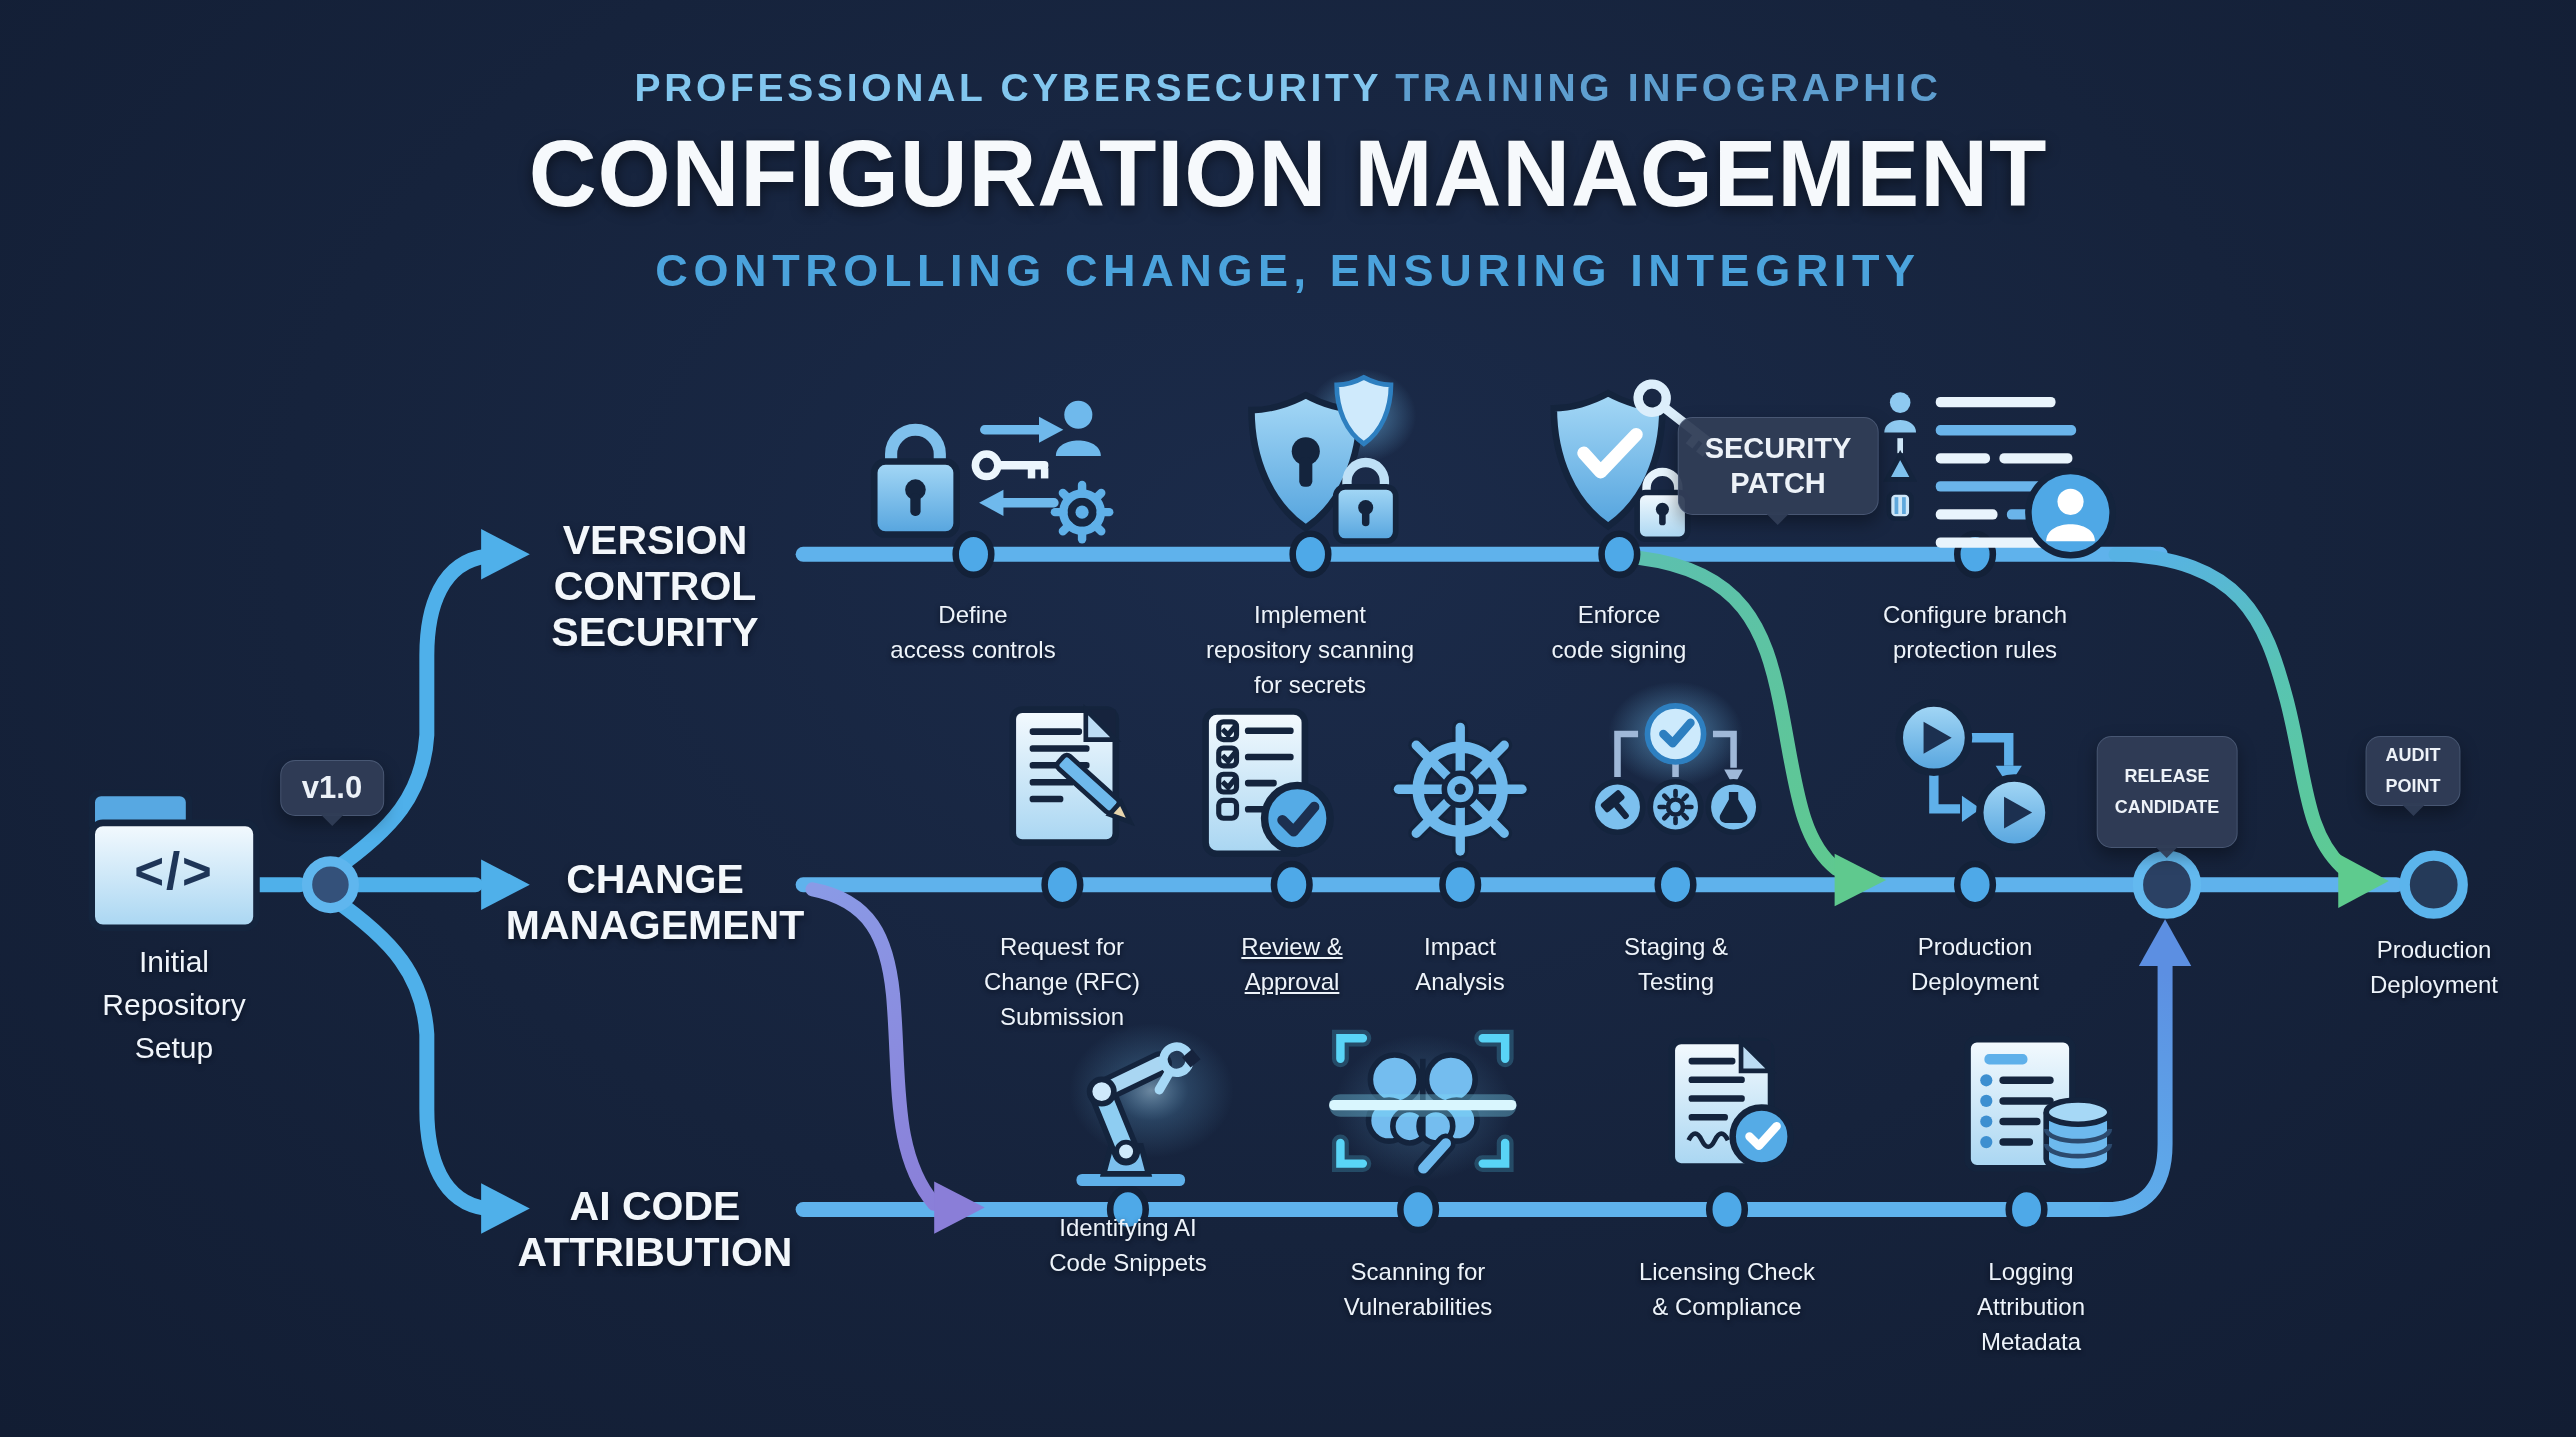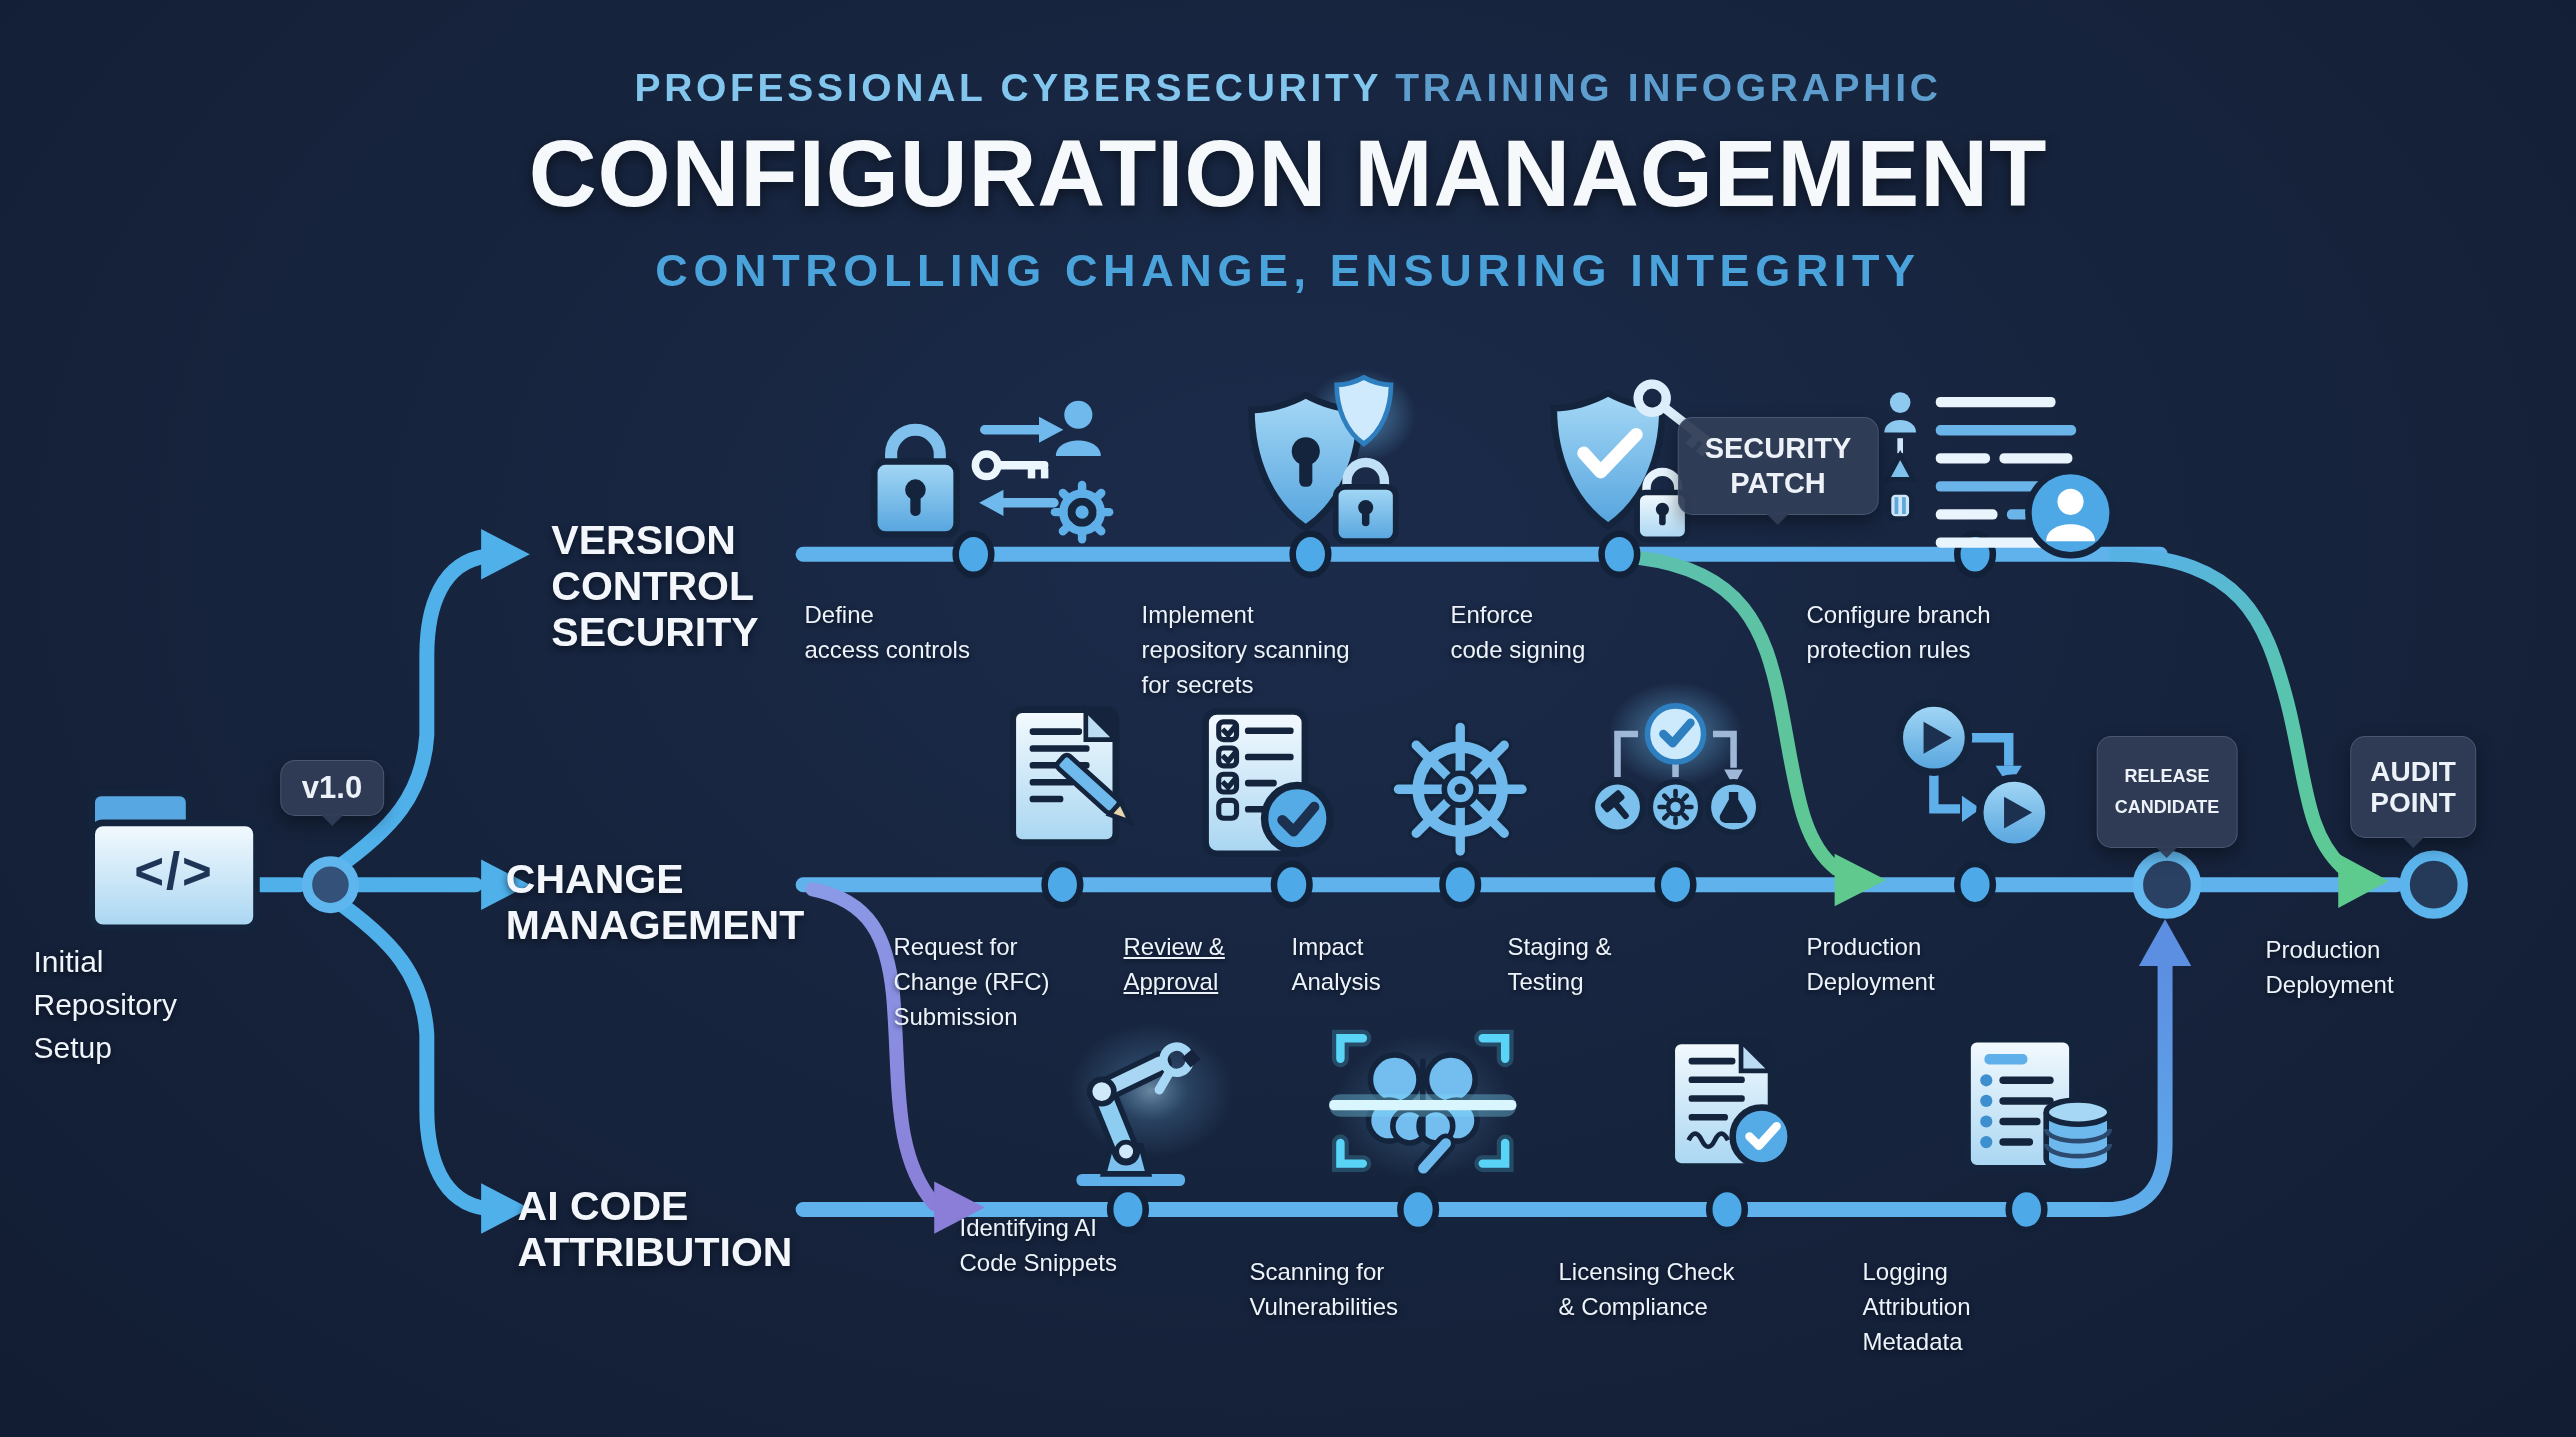--- a/index.html
+++ b/index.html
@@ -2,21 +2,21 @@
 <html style="font-size:15px"><head>
 <meta charset="utf-8">
 <style>
   html,body{margin:0;padding:0;background:#101a2e;}
   .stage{
     position:relative;width:2576px;height:1438px;overflow:hidden;
     background:radial-gradient(ellipse at 50% 38%, #1b2b4a 0%, #16233c 55%, #121d33 100%);
     font-family:"Liberation Sans",sans-serif;
   }
   .stage svg.graphics{position:absolute;left:0;top:0;}
-  .abs{position:absolute;transform:translateX(-50%);text-align:left;white-space:pre-line;}
+  .abs{position:absolute;transform:translateX(-50%);text-align:center;white-space:pre-line;}
   .eyebrow{top:66px;left:1288px;font-size:39px;font-weight:bold;letter-spacing:3.7px;white-space:nowrap;}
   .eyebrow .p1{color:#82c6ee;}
   .eyebrow .p2{color:#5e9ecf;margin-left:13px;}
   .title{top:120px;left:1288px;font-size:94px;font-weight:800;color:#f6f9fc;letter-spacing:0.9px;
          text-shadow:0 3.7px 13px rgba(0,0,0,.5);white-space:nowrap;}
   .subtitle{top:245px;left:1288px;font-size:45px;font-weight:bold;color:#4ba3dc;letter-spacing:5.6px;white-space:nowrap;}
   .branch-label{font-size:41px;font-weight:800;color:#f3f7fb;line-height:46px;
                 text-shadow:0 2.8px 7.5px rgba(4,10,22,.65);}
   .step-label{font-size:24px;color:#edf3fa;line-height:35px;width:337px;
               text-shadow:0 1.9px 5.6px rgba(4,10,22,.7);}
@@ -27,21 +27,21 @@
     background:rgba(48,61,86,.95);border:1.9px solid rgba(140,160,195,.28);border-radius:15px;
     color:#edf2f8;font-weight:bold;box-shadow:0 7.5px 17px rgba(0,0,0,.35);
   }
   .badge::after{
     content:"";position:absolute;left:50%;bottom:-24px;transform:translateX(-50%);
     border:13px solid transparent;border-top-color:rgba(48,61,86,.95);
   }
   .badge-version{top:760px;left:332px;font-size:31px;padding:8.4px 20.6px;line-height:37px;}
   .badge-security{top:417px;left:1778px;font-size:29px;line-height:35px;padding:13px 26px;}
   .badge-release{top:736px;left:2167px;font-size:18px;line-height:31px;padding:24px 17px;}
-  .badge-audit{top:736px;left:2413px;font-size:28px;line-height:31px;padding:19px 19px;}
+  .badge-audit{top:736px;left:2413px;font-size:18px;line-height:31px;padding:3px 19px;}
   .folder-glyph{top:842px;left:174px;font-size:51px;font-weight:bold;color:#1e3558;letter-spacing:1.9px;}
 </style>
 </head>
 <body>
 
 <div class="stage">
 
   <svg class="graphics" width="2576" height="1438" viewBox="0 0 2752 1536">
     <defs>
       <linearGradient id="gTeal" gradientUnits="userSpaceOnUse" x1="2300" y1="592" x2="2520" y2="940">

